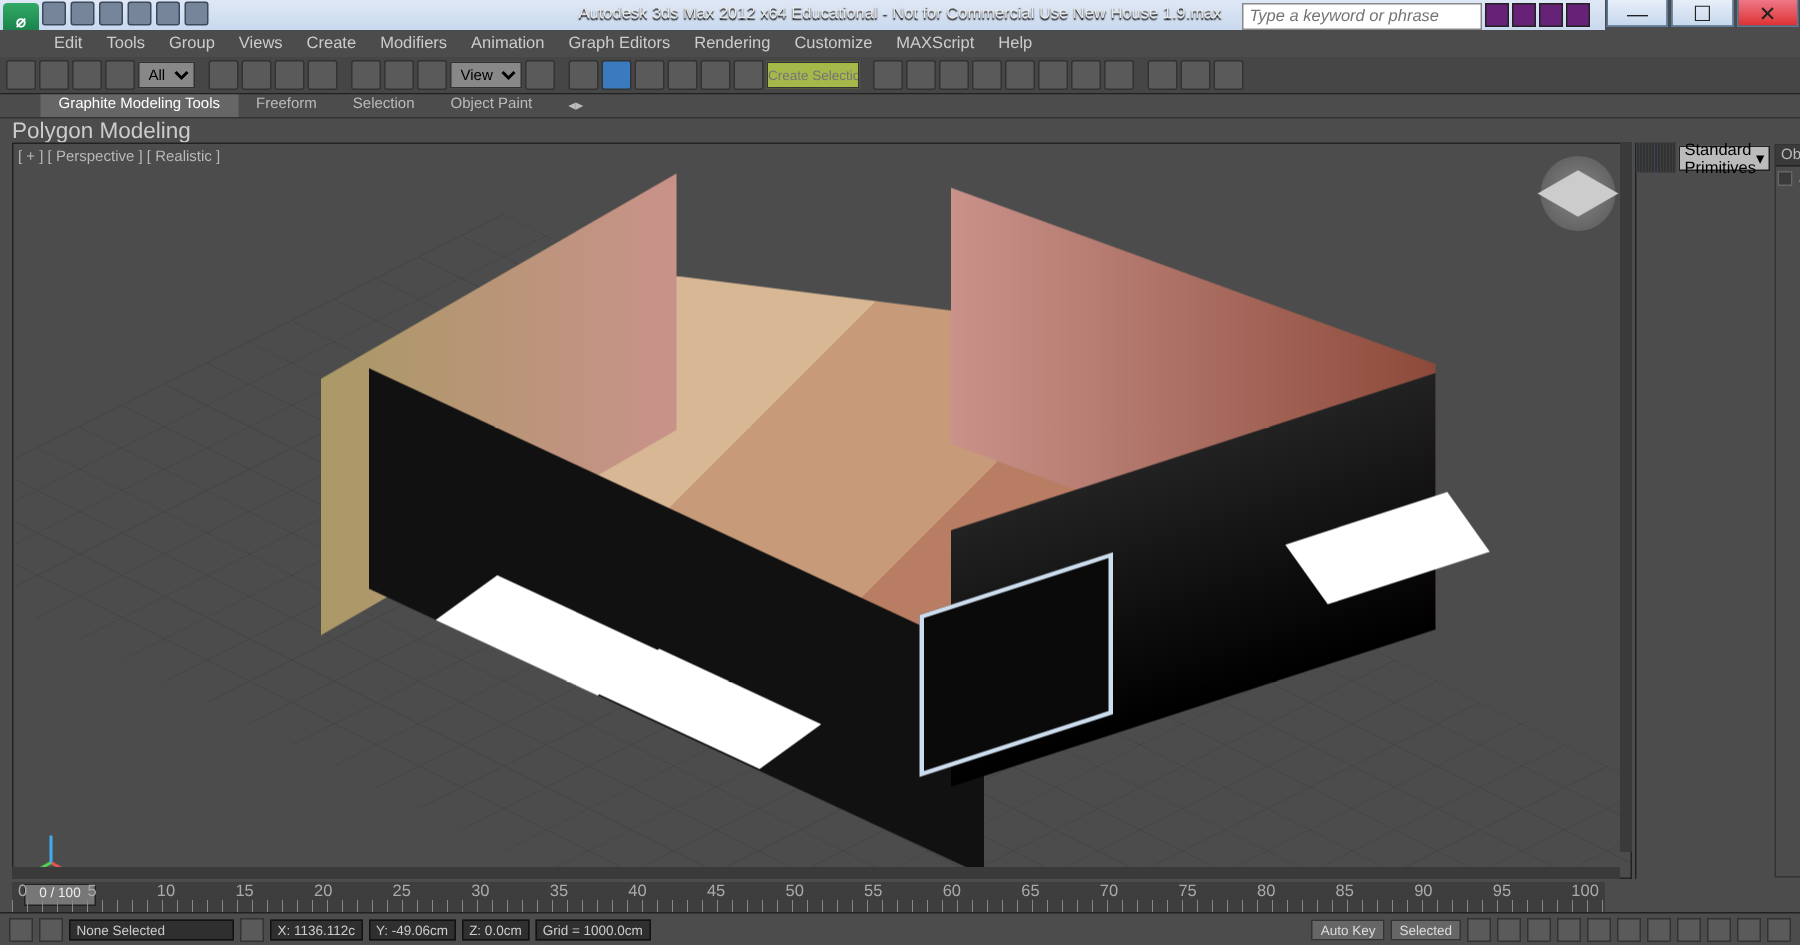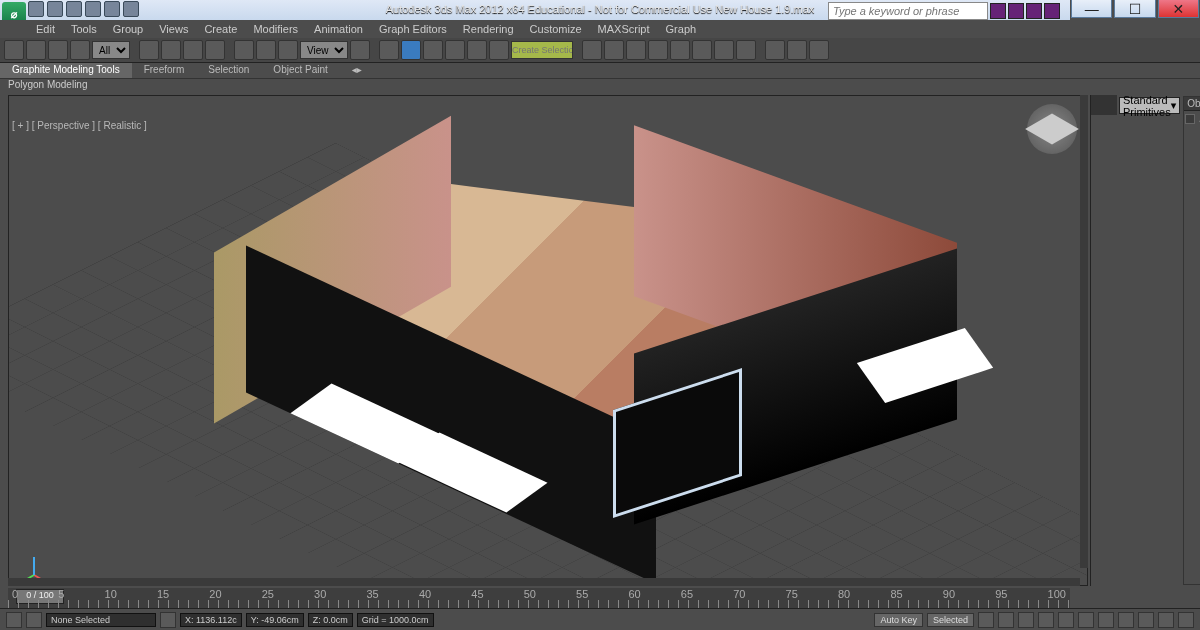--- a/index.html
+++ b/index.html
@@ -18,45 +18,45 @@
 .icon-row { position:absolute; top:1px; left:28px; display:flex; gap:3px; }
 .icon-row .ic { width:16px; height:16px; background:#77859a; border:1px solid #3a4a5a; border-radius:2px; }
 
 
 .app-badge { position:absolute; top:2px; left:2px; width:24px; height:24px; border-radius:3px; background:linear-gradient(#3a6,#174); display:flex; align-items:center; justify-content:center; color:#fff; font-weight:bold; }
 
 
 .title-center { position:absolute; top:3px; left:0; right:0; text-align:center; color:#e8e8e8; text-shadow:0 1px 1px #000; pointer-events:none; }
 
 
-.title-right { position:absolute; top:2px; right:140px; display:flex; gap:2px; align-items:center; }
+.title-right { position:absolute; top:2px; right:140px; display:flex; gap:2px; }
 .search-box { width:160px; height:18px; background:#fff; border:1px solid #888; padding:1px 4px; font-style:italic; color:#999; }
 .title-right .ic { width:16px; height:16px; background:#627; border:1px solid #222; }
 
 
 .menubar { position:absolute; top:20px; left:0; right:0; height:18px; background:#4c4c4c; display:flex; padding-left:28px;align-items:center; }
 .menubar span { color:#ccc; padding:2px 8px; }
 
 
 .toolbar { position:absolute; top:38px; left:0; right:0; height:25px; background:#464646; border-bottom:1px solid #222; display:flex; align-items:center; padding:0 4px; gap:2px; }
 .tb-ic { width:20px; height:20px; background:#5a5a5a; border:1px solid #333; border-radius:2px; }
 .tb-ic.active { background:#3a7bbf; }
 .tb-sel { height:18px; background:#888; border:1px solid #333; font-size:10px; padding:0 2px; }
 .tb-input { width:62px; height:18px; background:#a5b84a; border:1px solid #333; font-size:9px; }
 .tb-sep { width:5px; }
 
 
 .ribbon { position:absolute; top:63px; left:0; right:0; height:16px; background:#4c4c4c; display:flex; border-bottom:1px solid #333; }
 .ribbon-tab { padding:1px 12px; color:#bbb; font-size:10px; }
-.ribbon-tab.active { background:#666; color:#fff; }
-.ribbon-sub { position:absolute; top:79px; left:0; height:14px; padding:0 8px; color:#ccc; font-size:10px; }
+.ribbon-tab.active { background:#666; color:#fff;margin-left:27px; }
+.ribbon-sub { position:absolute; top:79px; left:0; height:14px; padding:0 8px; color:#ccc; font-size:15px; }
 
 
 .viewport { position:absolute; top:95px; left:8px; right:112px; bottom:44px; background:#4c4c4c; border:1px solid #222; overflow:hidden; }
-.vp-label { position:absolute; top:3px; left:3px; color:#b8b8b8; font-size:10px;margin-top:21px; }
+.vp-label { position:absolute; top:3px; left:3px; color:#b8b8b8; font-size:10px; }
 .vp-gizmo { position:absolute; bottom:10px; left:10px; width:30px; height:30px; }
 .vp-gizmo .ax { position:absolute; width:2px; height:18px; transform-origin:bottom center; bottom:0; left:14px; }
 .ax.z { background:#4ae; }
 .ax.y { background:#5d5; transform:rotate(-120deg); }
 .ax.x { background:#e55; transform:rotate(120deg); }
 .vp-cube { position:absolute; top:8px; right:10px; width:50px; height:50px; background:radial-gradient(#888,#555); border-radius:50%; display:flex; align-items:center; justify-content:center; }
 .vp-cube::before { content:''; width:30px; height:30px; background:#ccc; transform:rotate(45deg) skew(-15deg,-15deg); }
 
 
 .render { position:absolute; top:0; left:0; right:0; bottom:0; }
@@ -146,21 +146,21 @@
   <span>Tools</span>
   <span>Group</span>
   <span>Views</span>
   <span>Create</span>
   <span>Modifiers</span>
   <span>Animation</span>
   <span>Graph Editors</span>
   <span>Rendering</span>
   <span>Customize</span>
   <span>MAXScript</span>
-  <span>Graph</span>
+  <span>Help</span>
 </div>
 
 <div class="toolbar">
   <div class="tb-ic"></div>
   <div class="tb-ic"></div>
   <div class="tb-ic"></div>
   <div class="tb-ic"></div>
   <select class="tb-sel"><option>All</option></select>
   <div class="tb-sep"></div>
   <div class="tb-ic"></div>

